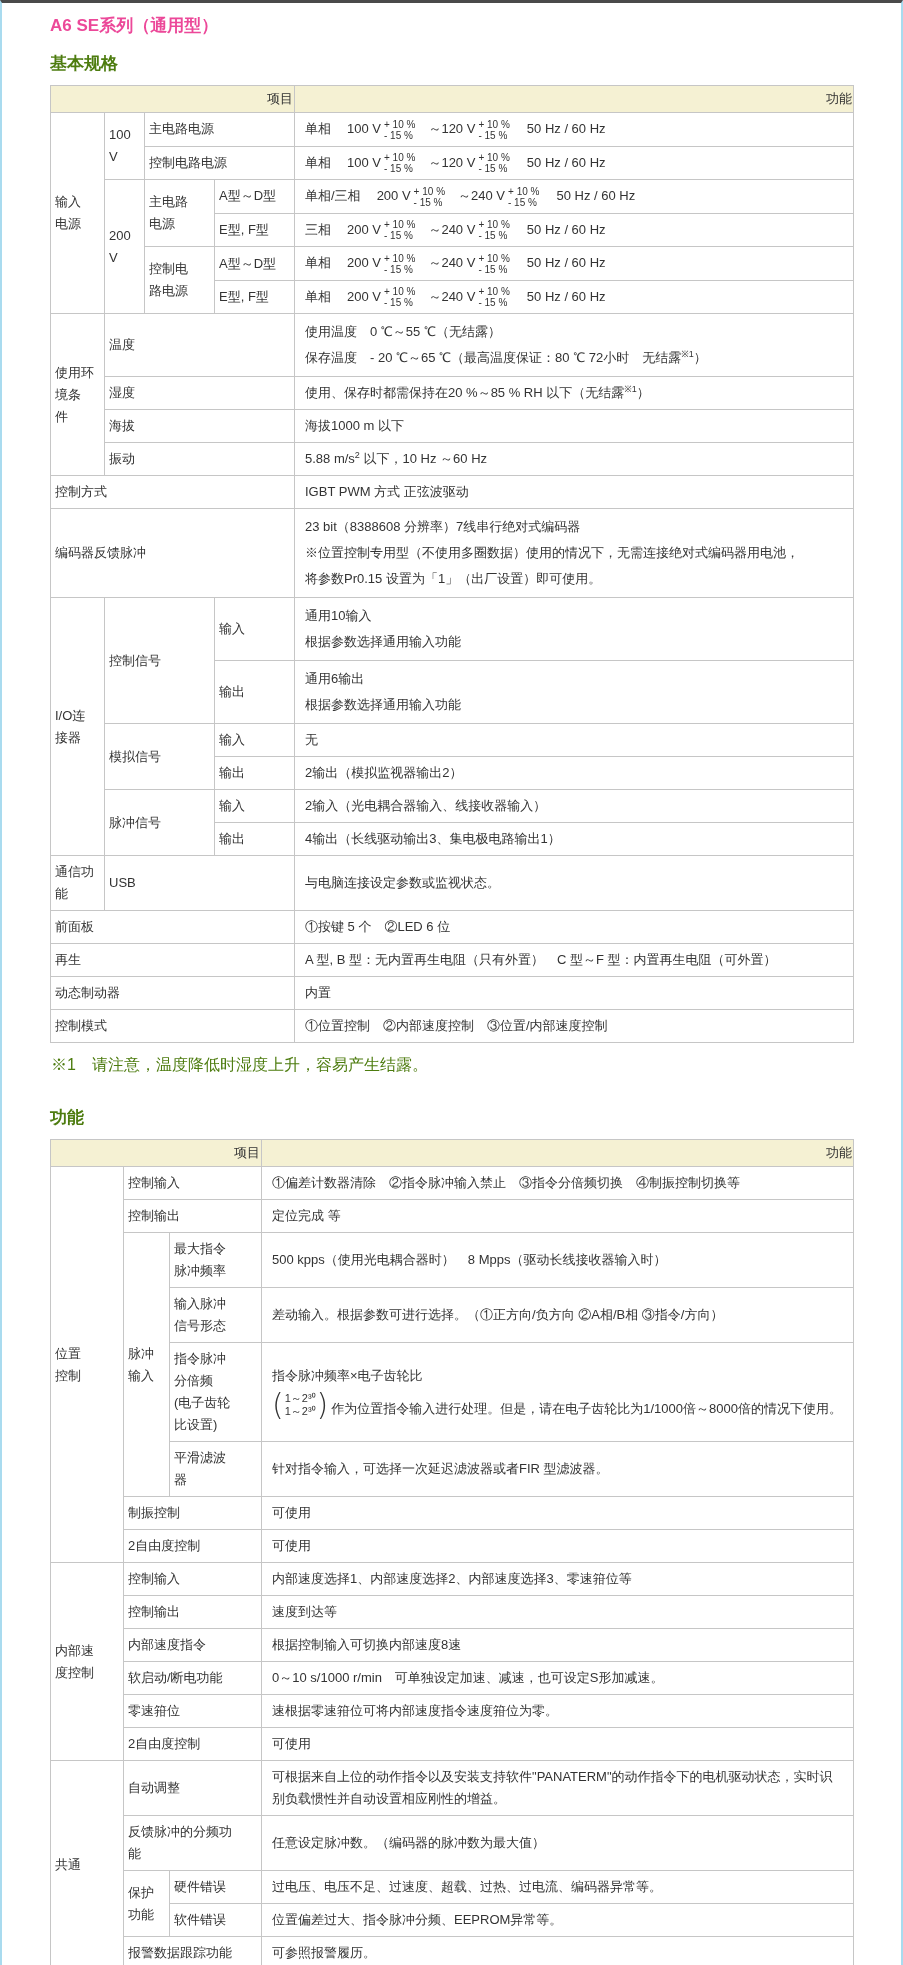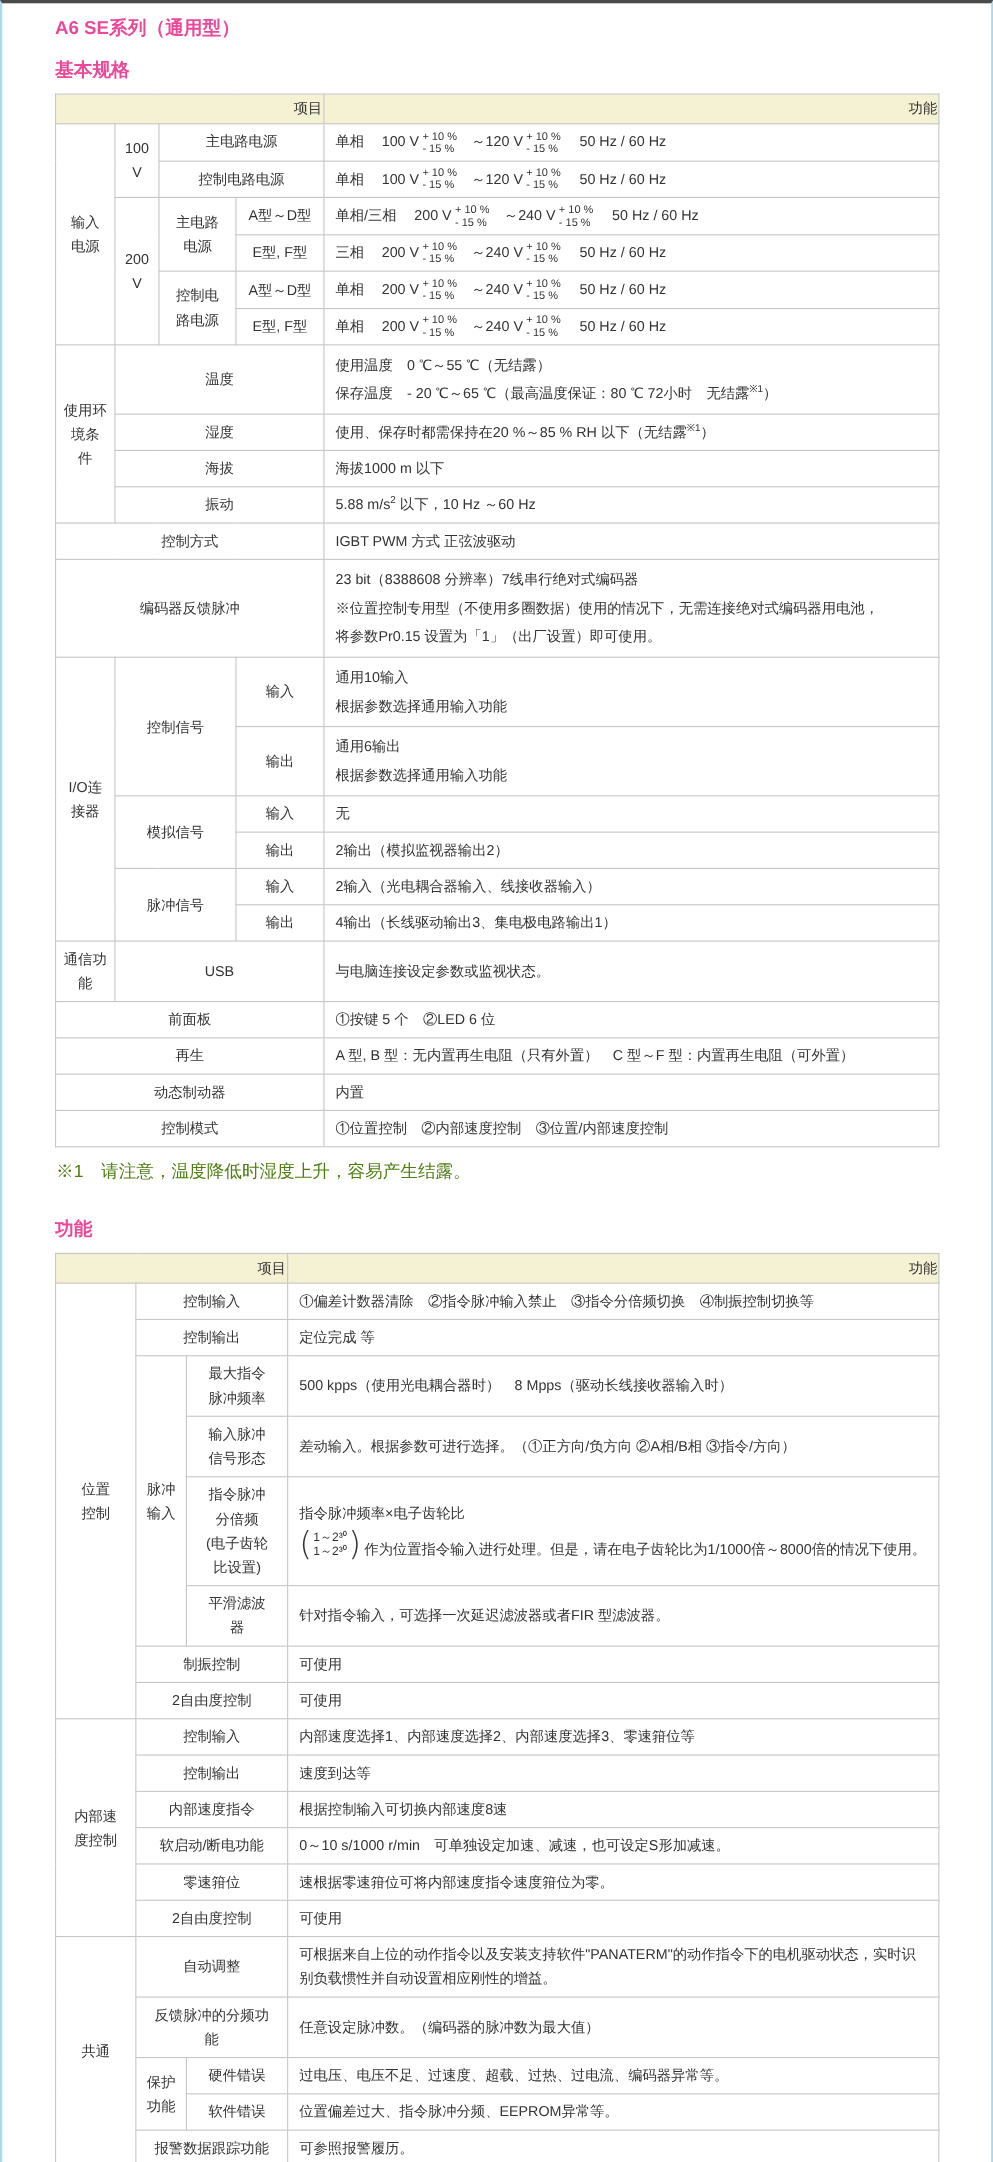--- a/index.html
+++ b/index.html
@@ -5,25 +5,25 @@
   * { box-sizing: border-box; }
   html,body { margin:0; padding:0; background:#ffffff; }
   body { font-family: "Liberation Sans", sans-serif; color:#333; }
   .page {
     width:903px; min-height:1965px; background:#fff;
     border-top:3px solid #4A4A4A;
     border-left:2px solid #A9DBEF; border-right:2px solid #A9DBEF; border-bottom:2px solid #A9DBEF;
   }
   .content { padding:12px 0 0 48px; }
   .h-title { font-size:17px; font-weight:bold; color:#ec4899; line-height:21px; }
-  .h-sec   { font-size:17px; font-weight:bold; color:#ec4899; margin:16px 0 10px 0; }
+  .h-sec   { font-size:17px; font-weight:bold; color:#4d7c0f; margin:16px 0 10px 0; }
   table { border-collapse:collapse; table-layout:fixed; width:803px; background:#fff; }
   th { background:#F5F1D3; font-size:13px; font-weight:400; color:#333; height:27px; border:1px solid #C6C6C6; text-align:right; }
   td { border:1px solid #C6C6C6; font-size:13px; color:#333; vertical-align:middle; word-break:break-all; }
-  .lab { text-align:center; padding:5px 4px; line-height:22px; }
+  .lab { padding:5px 4px; line-height:22px; }
   .fn  { text-align:left;  padding:5px 10px; line-height:22px; }
   .line { line-height:26px; }
   sup.supn { font-size:9px; vertical-align:super; line-height:0; }
   
   .tol { display:inline-flex; flex-direction:column; font-size:10px; line-height:11px; vertical-align:middle; margin:0 3px; text-align:left; }
   .vphase { margin-right:16px; }
   .vsep { margin-left:10px; }
   .vfreq { margin-left:14px; }
   
   .gearline { display:flex; align-items:flex-end; }

